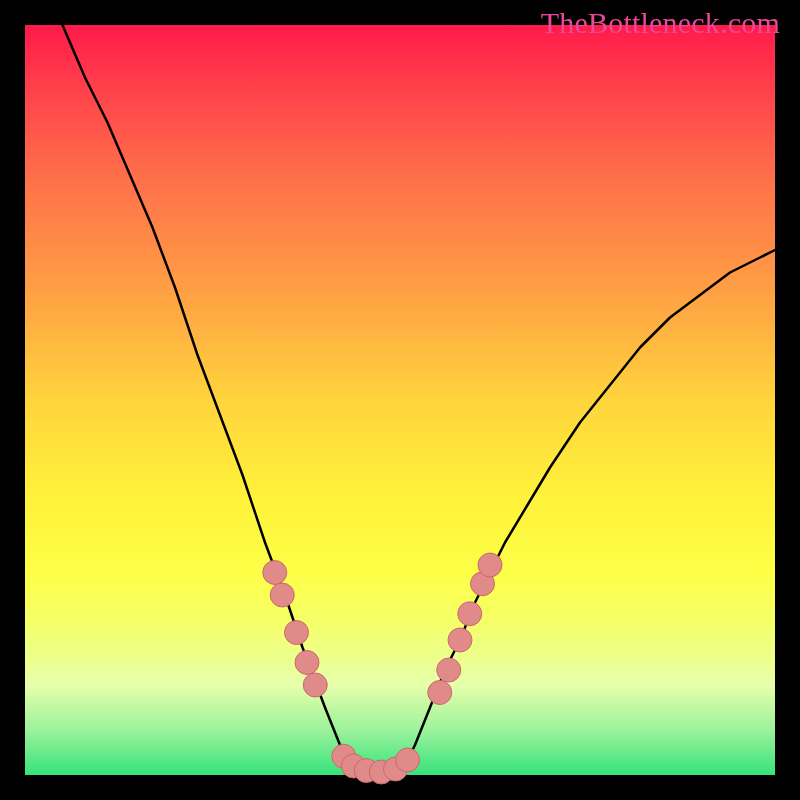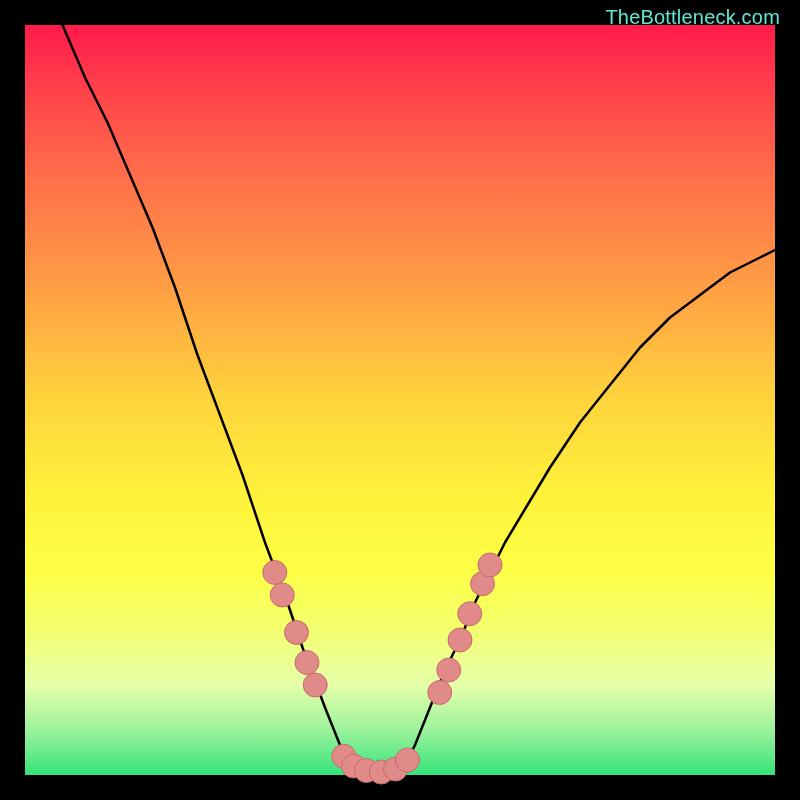--- a/index.html
+++ b/index.html
@@ -37,24 +37,25 @@
       #f4ff6a 80%,
       #e6ffaa 88%,
       #9cf29c 94%,
       #35e37a 100%
     );
   }
   .watermark {
     position: absolute;
     top: 6px;
     right: 20px;
-    font-size: 20px;
+    font-size: 30px;
     font-weight: 500;
-    color: #5eead4;
+    color: #ec4899;
     letter-spacing: 0.2px;
+    font-family: Liberation Serif, serif;
   }
   svg.curves {
     position: absolute;
     left: 0;
     top: 0;
     width: 750px;
     height: 750px;
     overflow: visible;
   }
 </style>

